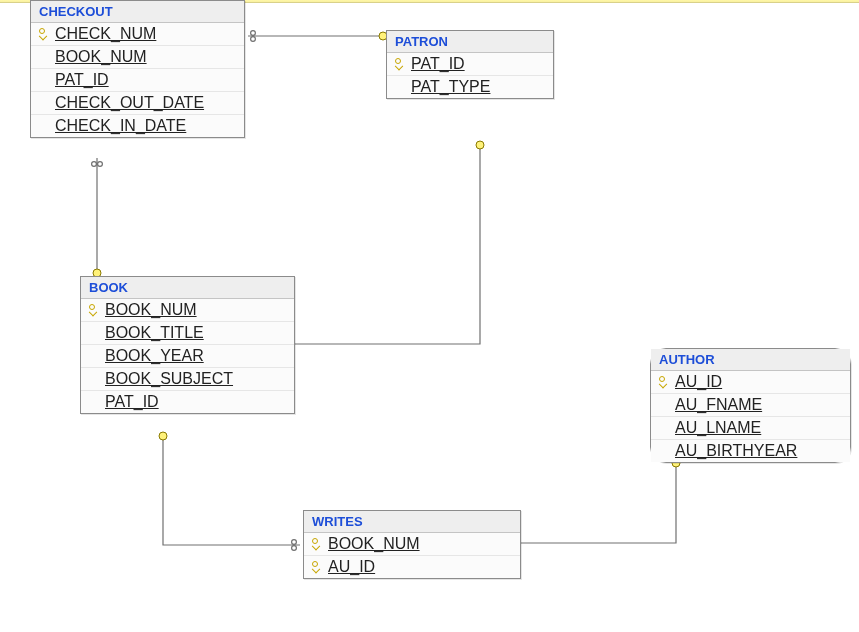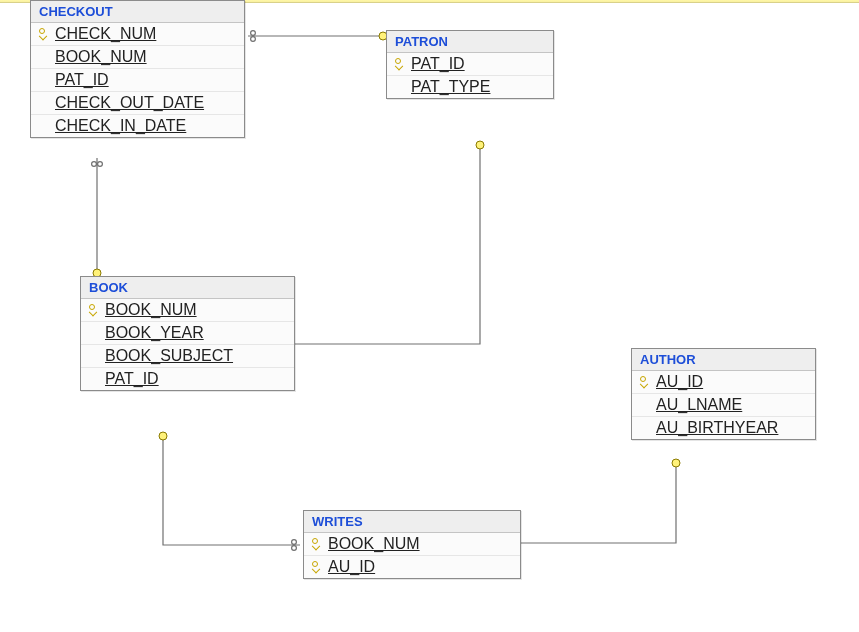--- a/index.html
+++ b/index.html
@@ -200,41 +200,49 @@
   <div class="entity-header">BOOK</div>
   <div class="attr-list">
       <div class="attr-row">
         <span class="key-col">
           <span class="key-icon"></span>
         </span>
         <span class="attr-name">BOOK_NUM</span>
       </div>
       <div class="attr-row">
         <span class="key-col"></span>
+        <span class="attr-name">BOOK_TITLE</span>
+      </div>
+      <div class="attr-row">
+        <span class="key-col"></span>
         <span class="attr-name">BOOK_YEAR</span>
       </div>
       <div class="attr-row">
         <span class="key-col"></span>
         <span class="attr-name">BOOK_SUBJECT</span>
       </div>
       <div class="attr-row">
         <span class="key-col"></span>
         <span class="attr-name">PAT_ID</span>
       </div>
     </div>
 </div>
 
-<div id="ent-author" class="entity" style="left: 631px; top: 348px; width: 185px;">
+<div id="ent-author" class="entity" style="left: 650px; top: 348px; width: 201px; border-radius: 16px;">
   <div class="entity-header">AUTHOR</div>
   <div class="attr-list">
       <div class="attr-row">
         <span class="key-col">
           <span class="key-icon"></span>
         </span>
         <span class="attr-name">AU_ID</span>
+      </div>
+      <div class="attr-row">
+        <span class="key-col"></span>
+        <span class="attr-name">AU_FNAME</span>
       </div>
       <div class="attr-row">
         <span class="key-col"></span>
         <span class="attr-name">AU_LNAME</span>
       </div>
       <div class="attr-row">
         <span class="key-col"></span>
         <span class="attr-name">AU_BIRTHYEAR</span>
       </div>
     </div>

